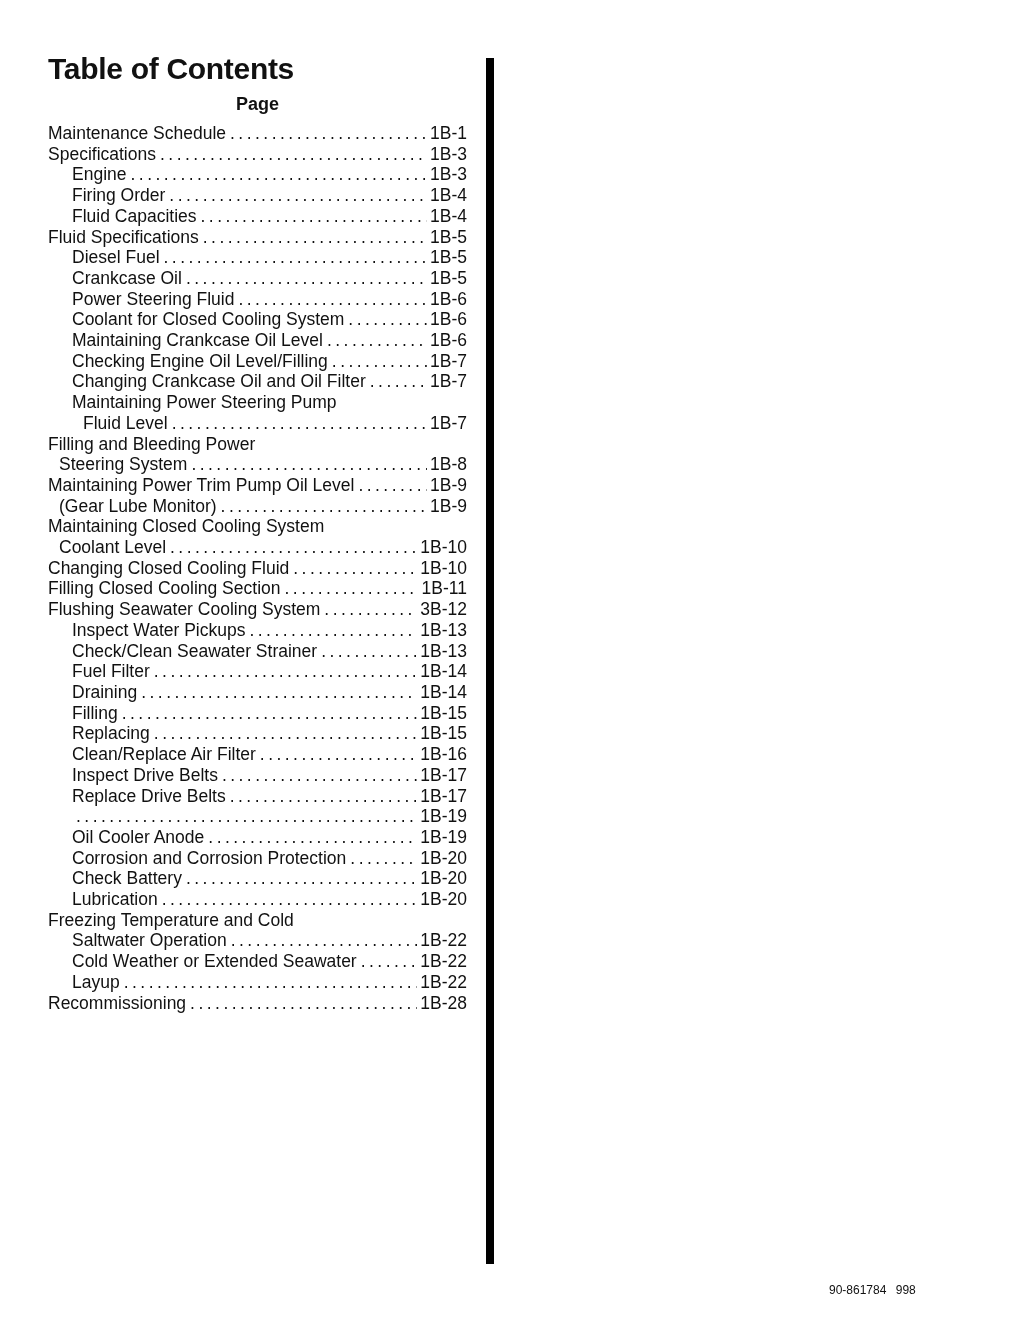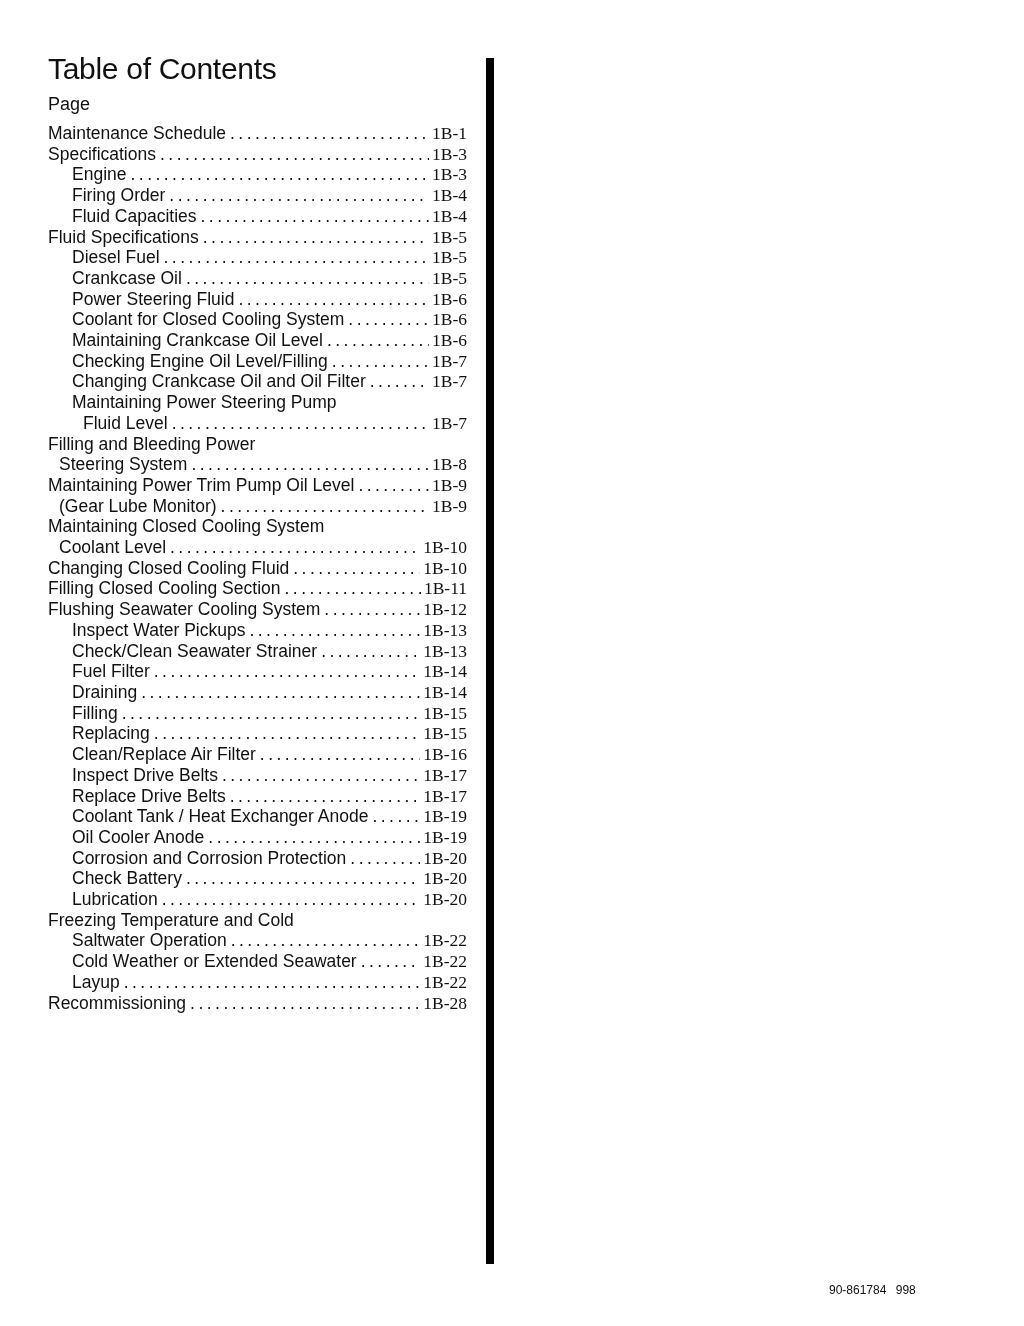--- a/index.html
+++ b/index.html
@@ -1,28 +1,28 @@
 <!DOCTYPE html>
 <html><head>
 <meta charset="utf-8">
 <style>
   html, body { margin: 0; padding: 0; background: #ffffff; }
   body { width: 1024px; height: 1326px; position: relative; overflow: hidden;
          font-family: "Liberation Sans", sans-serif; color: #111; }
-  .title { position: absolute; left: 48px; top: 52px; font-size: 30px; font-weight: normal;
+  .title { position: absolute; left: 48px; top: 52px; font-size: 30px; font-weight: bold;
            letter-spacing: -0.3px; margin: 0; }
-  .page-head { position: absolute; left: 48px; width: 419px; top: 94px; text-align: left;
-               font-size: 18px; font-weight: normal; }
+  .page-head { position: absolute; left: 48px; width: 419px; top: 94px; text-align: center;
+               font-size: 18px; font-weight: bold; }
   .toc { position: absolute; left: 48px; top: 123px; width: 419px; }
   .entry { font-size: 17.5px; line-height: 20.7px; }
   .row { display: flex; align-items: flex-start; white-space: nowrap; }
   .row .label { flex: 0 0 auto; }
   .row .dots { flex: 1 1 auto; overflow: hidden; margin: 0 3px 0 4px; letter-spacing: 4.2px; }
   .row .dots::before { content: ". . . . . . . . . . . . . . . . . . . . . . . . . . . . . . . . . . . . . . . . . . . . . . . . . . . . . . . . . . . . . . . . . . . . . . ."; letter-spacing: 0; word-spacing: -1.4px; }
-  .row .pg { flex: 0 0 auto; text-align: right; font-family: Liberation Serif, serif; }
+  .row .pg { flex: 0 0 auto; text-align: right; }
   .lvl-1 { padding-left: 0; }
   .lvl-2 { padding-left: 24px; }
   .cont-1 { padding-left: 11px; }
   .cont-2 { padding-left: 35px; }
   .bar { position: absolute; left: 486px; top: 58px; width: 8px; height: 1206px; background: #000; }
   .footer { position: absolute; left: 829px; top: 1283px; font-size: 12px; word-spacing: 6px; text-align: center; }
 </style>
 </head>
 <body>
 
@@ -170,21 +170,21 @@
       <div class="row lvl-1">
         <span class="label">Filling Closed Cooling Section</span>
         <span class="dots"></span>
         <span class="pg">1B-11</span>
       </div>
     </div>
     <div class="entry">
       <div class="row lvl-1">
         <span class="label">Flushing Seawater Cooling System</span>
         <span class="dots"></span>
-        <span class="pg">1B-12</span>
+        <span class="pg">3B-12</span>
       </div>
     </div>
     <div class="entry">
       <div class="row lvl-2">
         <span class="label">Inspect Water Pickups</span>
         <span class="dots"></span>
         <span class="pg">1B-13</span>
       </div>
     </div>
     <div class="entry">
@@ -238,21 +238,20 @@
     </div>
     <div class="entry">
       <div class="row lvl-2">
         <span class="label">Replace Drive Belts</span>
         <span class="dots"></span>
         <span class="pg">1B-17</span>
       </div>
     </div>
     <div class="entry">
       <div class="row lvl-2">
-        <span class="label">Coolant Tank / Heat Exchanger Anode</span>
         <span class="dots"></span>
         <span class="pg">1B-19</span>
       </div>
     </div>
     <div class="entry">
       <div class="row lvl-2">
         <span class="label">Oil Cooler Anode</span>
         <span class="dots"></span>
         <span class="pg">1B-19</span>
       </div>

